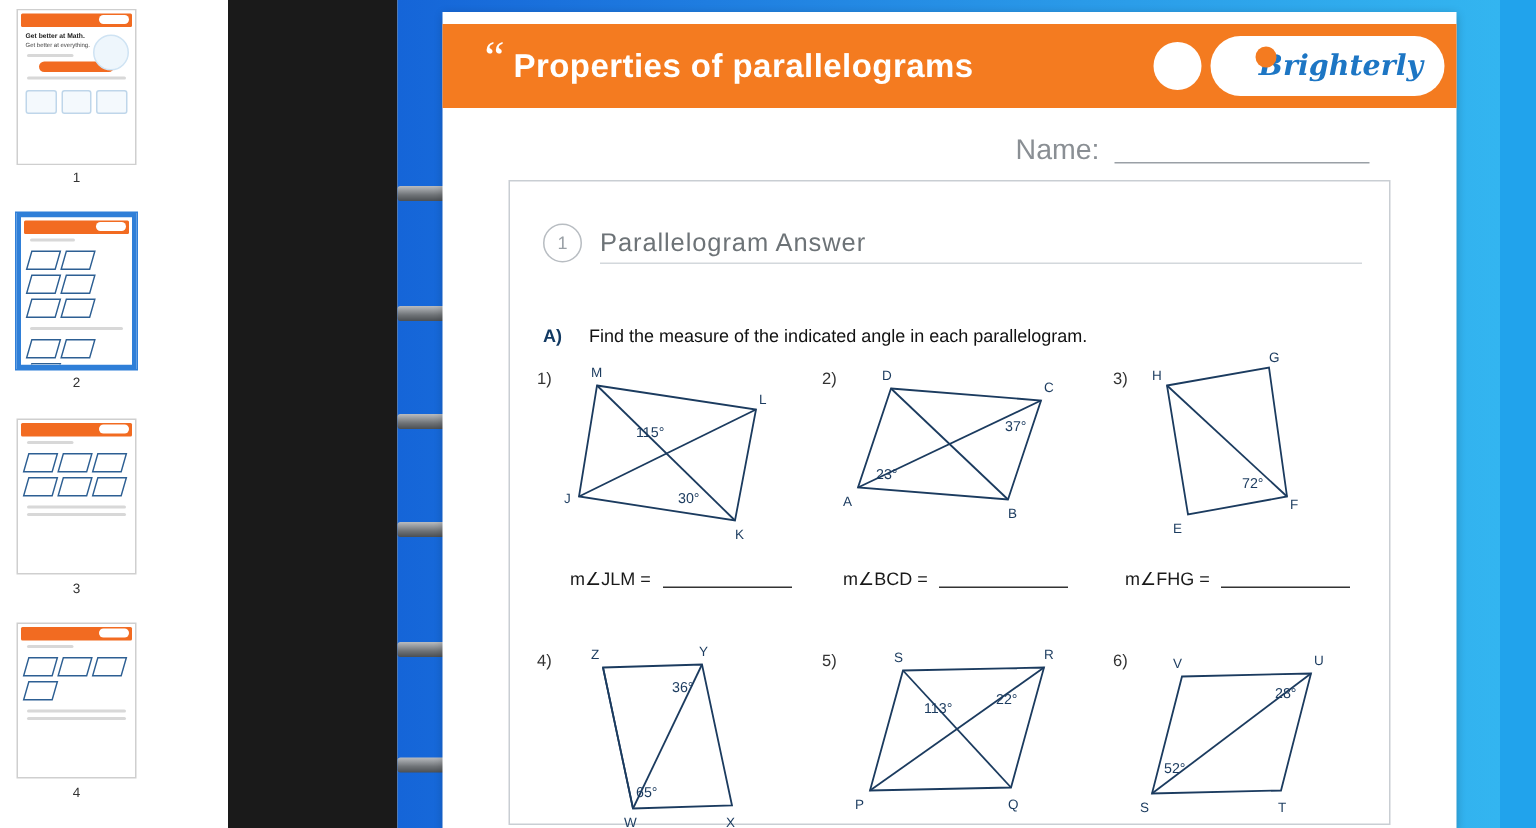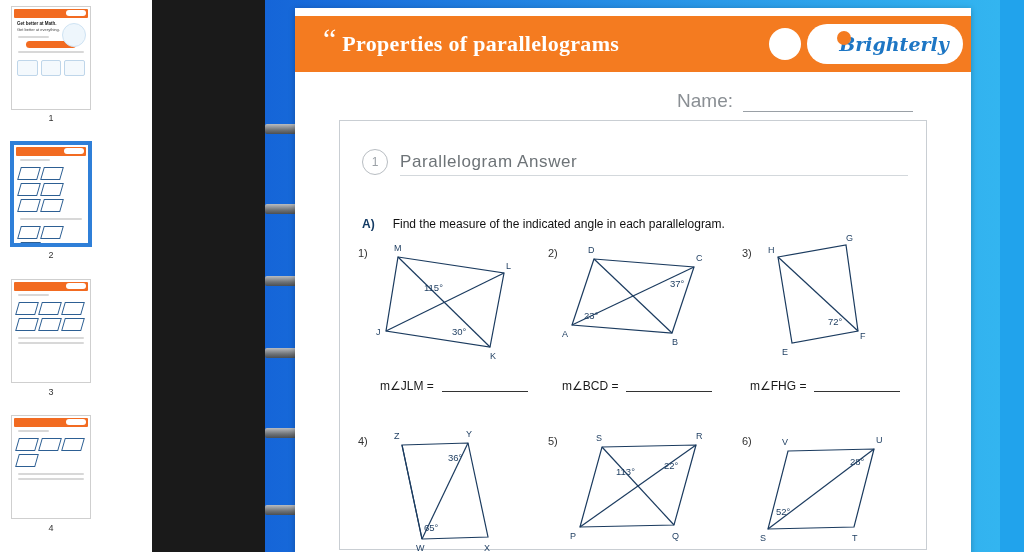--- a/index.html
+++ b/index.html
@@ -180,21 +180,21 @@
     color: #ffffff;
     font-size: 30px;
     font-family: "Liberation Serif", serif;
     margin-left: 28px;
     margin-top: -10px;
   }
   .ws-title {
     color: #ffffff;
     font-size: 22px;
     font-weight: bold;
-    font-family: Liberation Serif, serif;
+    font-family: Liberation Sans, sans-serif;
     letter-spacing: .3px;
     margin-left: 6px;
   }
   .head-circle {
     position: absolute;
     right: 170px; top: 12px;
     width: 32px; height: 32px;
     border-radius: 50%;
     background: #ffffff;
   }
@@ -223,21 +223,21 @@
     font-weight: bold;
     font-family: "DejaVu Serif", serif;
     font-style: italic;
   }
   .name-row {
     position: absolute;
     left: 0; top: 82px;
     width: 676px;
     display: flex;
     justify-content: flex-end;
-    align-items: flex-end;
+    align-items: center;
     padding-right: 58px;
     box-sizing: border-box;
   }
   .name-label {
     color: #8a8f94;
     font-size: 19px;
   }
   .name-line {
     width: 170px;
     border-bottom: 1.5px solid #9aa0a6;

